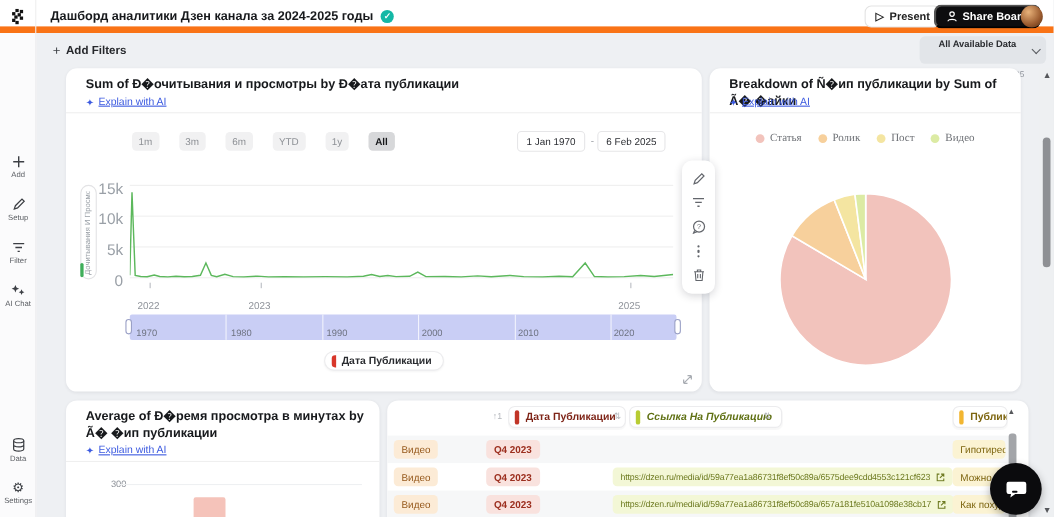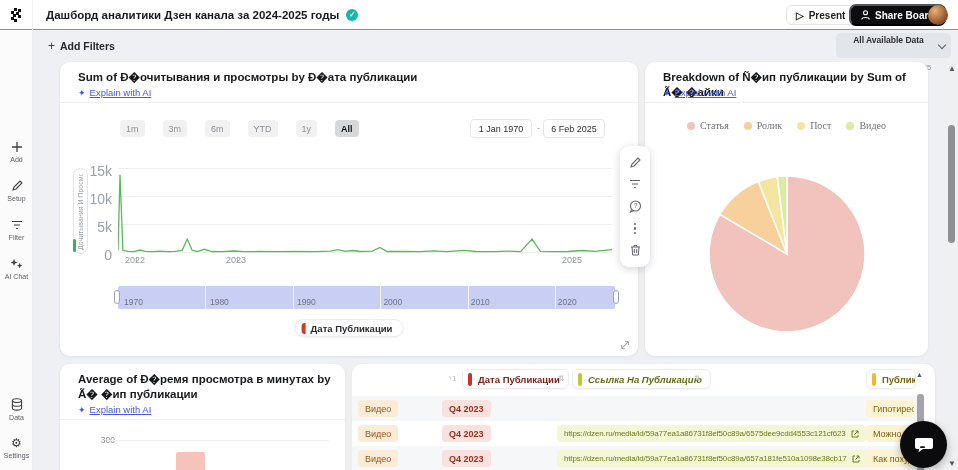--- a/index.html
+++ b/index.html
@@ -1,20 +1,20 @@
 <!DOCTYPE html>
 <html><head>
 <meta charset="utf-8">
 <style>
   html,body{margin:0;padding:0;background:#e9ebee;}
   *{box-sizing:border-box;font-family:"Liberation Sans",sans-serif;}
   .stage{position:relative;width:958px;height:470px;overflow:hidden;background:#eef0f3;}
 
   
-  .topbar{position:absolute;left:0;top:0;width:958px;height:30px;background:#fff;border-bottom:1px solid #f97316;z-index:30;}
+  .topbar{position:absolute;left:0;top:0;width:958px;height:30px;background:#fff;border-bottom:6px solid #f97316;z-index:30;}
   .logo-cell{position:absolute;left:0;top:0;width:33px;height:30px;border-right:1px solid #efefef;display:flex;align-items:center;justify-content:center;}
   .doc-title{position:absolute;left:46px;top:0;height:30px;display:flex;align-items:center;gap:7px;font-size:11.5px;font-weight:700;color:#17191c;}
   .verified{width:12px;height:12px;border-radius:50%;background:#14b8a6;color:#fff;font-size:8px;line-height:12px;text-align:center;font-weight:700;}
   .btn-present{position:absolute;left:786px;top:5px;height:20px;padding:0 9px;border:1px solid #e3e3e3;border-radius:6px;background:#fff;font-size:10px;font-weight:600;color:#222;display:flex;align-items:center;gap:5px;}
   .btn-share{position:absolute;left:849px;top:4px;height:22px;padding:0 10px;border-radius:7px;background:#0d0d0f;color:#fff;font-size:10px;font-weight:600;display:flex;align-items:center;gap:5px;}
   .avatar{position:absolute;left:928px;top:5px;width:20px;height:20px;border-radius:50%;background:radial-gradient(circle at 35% 30%,#e8b27a,#9a5a2e 60%,#4d2c14);}
 
   
   .sidebar{position:absolute;left:0;top:30px;width:33px;height:440px;background:#fbfbfc;border-right:1px solid #ededef;z-index:20;}
   .side-item{position:absolute;left:0;width:33px;display:flex;flex-direction:column;align-items:center;gap:3px;color:#4a4d52;}
@@ -44,21 +44,21 @@
   .range-btn.active{background:#d7d8da;color:#151619;font-weight:700;}
   .date-box{position:absolute;top:57px;height:19px;width:62px;border:1px solid #e6e6e8;border-radius:4px;background:#fff;font-size:9px;color:#2c2e33;display:flex;align-items:center;justify-content:center;}
   .date-sep{position:absolute;top:61px;font-size:9px;color:#9a9da3;}
   .yaxis-pill{position:absolute;left:13px;top:106px;width:15px;height:86px;border:1px solid #e3e3e5;border-radius:8px;background:#fff;}
   .yaxis-pill .vtxt{position:absolute;left:3px;top:5px;font-size:7px;color:#9aa0a7;writing-mode:vertical-rl;transform:rotate(180deg);white-space:nowrap;height:76px;overflow:hidden;}
   .yaxis-pill .gmark{position:absolute;left:-1px;bottom:1px;width:3px;height:13px;border-radius:2px;background:#3fae5a;}
   .plot{position:absolute;left:58px;top:98px;width:494px;height:100px;}
   .gline{position:absolute;left:0;right:0;height:1px;background:#efefef;}
   .ytick{position:absolute;width:28px;text-align:right;font-size:14px;color:#9aa0a7;left:24px;}
   .xtickmark{position:absolute;width:1px;height:5px;background:#b9bcc2;top:195px;}
-  .xticklab{position:absolute;top:193px;font-size:9px;color:#8f939a;}
+  .xticklab{position:absolute;top:211px;font-size:9px;color:#8f939a;}
   .brush{position:absolute;left:58px;top:224px;width:497px;height:23px;background:#c9cef5;border-radius:2px;}
   .brush .sep{position:absolute;top:0;bottom:0;width:1px;background:rgba(255,255,255,.75);}
   .brush .blab{position:absolute;bottom:2px;font-size:8.5px;color:#6e7382;}
   .bhandle{position:absolute;top:4px;width:6px;height:14px;background:#fff;border:1px solid #9aa0c6;border-radius:3px;}
   .legend-pill{position:absolute;left:50%;top:257px;transform:translateX(-50%);height:18px;display:flex;align-items:center;gap:5px;padding:0 10px 0 6px;background:#fff;border:1px solid #ececee;border-radius:10px;box-shadow:0 1px 2px rgba(0,0,0,.05);font-size:9.5px;font-weight:600;color:#2a2c30;}
   .legend-mark{width:4px;height:11px;background:#d8372a;border-radius:3px 0 0 3px;}
   .resize-ic{position:absolute;right:8px;bottom:6px;color:#a9adb3;}
 
   
   .float-tools{position:absolute;left:620px;top:146px;width:30px;height:121px;background:#fff;border-radius:9px;box-shadow:0 2px 8px rgba(20,24,40,.18);z-index:25;display:flex;flex-direction:column;align-items:center;justify-content:space-around;padding:6px 0;}

